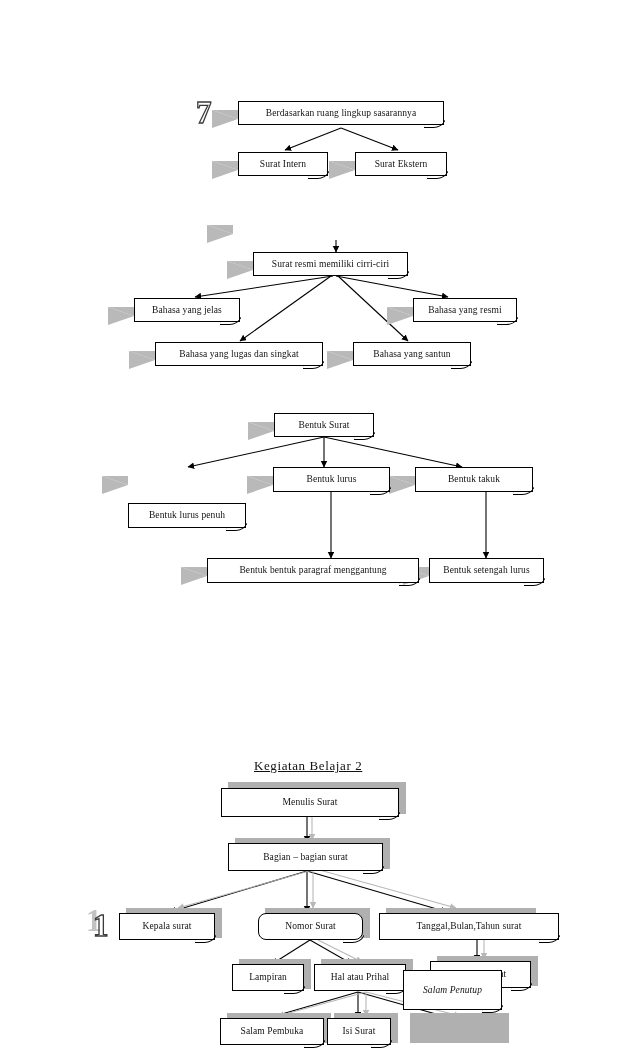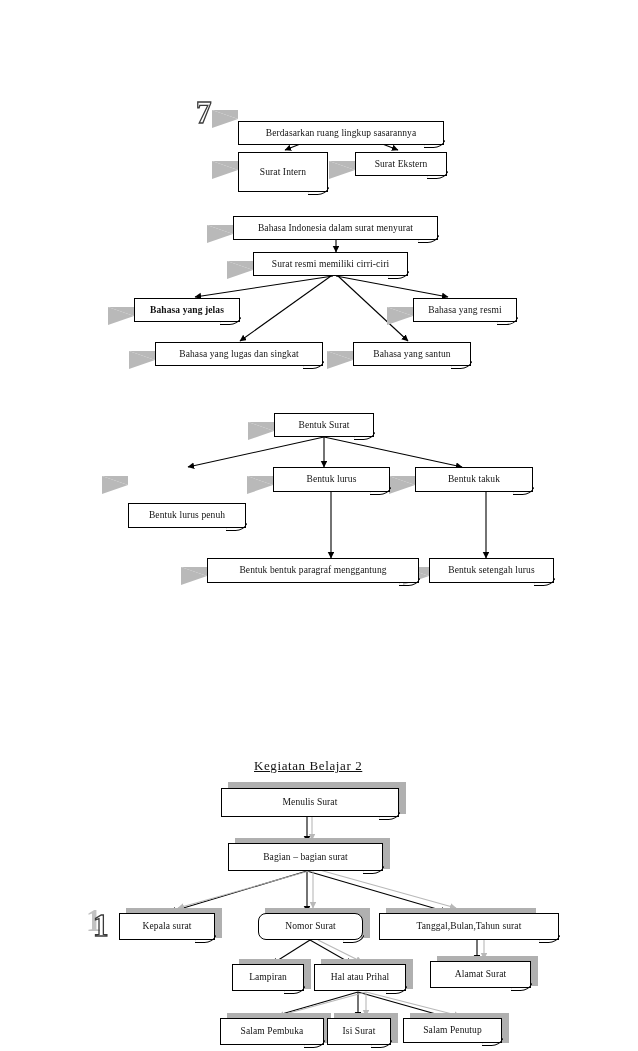--- a/index.html
+++ b/index.html
@@ -153,56 +153,53 @@
 
   <div class="pagenum" style="left:196px;top:97px;">7</div>
   <div class="pagenum ghost" style="left:86px;top:905px;">1</div>
   <div class="pagenum" style="left:93px;top:910px;">1</div>
 
   <div class="heading" style="left:254px;top:758px;">Kegiatan  Belajar  2</div>
 
   <div class="wedge" style="left:212px;top:110px;">
       <i></i>
     </div>
-  <div class="node" style="left:238px;top:101px;width:206px;height:24px;margin-top:20px;">
+  <div class="node" style="left:238px;top:101px;width:206px;height:24px;">
     <span class="lbl">Berdasarkan ruang lingkup  sasarannya</span>
   </div>
 
   <div class="wedge" style="left:212px;top:161px;">
       <i></i>
     </div>
-  <div class="node" style="left:238px;top:152px;width:90px;height:40px;">
+  <div class="node" style="left:238px;top:152px;width:90px;height:24px;">
     <span class="lbl">Surat Intern</span>
   </div>
 
   <div class="wedge" style="left:329px;top:161px;">
       <i></i>
     </div>
   <div class="node" style="left:355px;top:152px;width:92px;height:24px;">
     <span class="lbl">Surat Ekstern</span>
   </div>
 
   <div class="wedge" style="left:207px;top:225px;">
       <i></i>
     </div>
-  <div class="node" style="left:233px;top:216px;width:205px;height:24px;">
-    <span class="lbl">Bahasa Indonesia dalam surat menyurat</span>
-  </div>
 
   <div class="wedge" style="left:227px;top:261px;">
       <i></i>
     </div>
   <div class="node" style="left:253px;top:252px;width:155px;height:24px;">
     <span class="lbl">Surat resmi memiliki  cirri-ciri</span>
   </div>
 
   <div class="wedge" style="left:108px;top:307px;">
       <i></i>
     </div>
-  <div class="node" style="left:134px;top:298px;width:106px;height:24px;font-weight:bold;">
+  <div class="node" style="left:134px;top:298px;width:106px;height:24px;">
     <span class="lbl">Bahasa yang jelas</span>
   </div>
 
   <div class="wedge" style="left:387px;top:307px;">
       <i></i>
     </div>
   <div class="node" style="left:413px;top:298px;width:104px;height:24px;">
     <span class="lbl">Bahasa yang resmi</span>
   </div>
 
@@ -251,21 +248,21 @@
   <div class="wedge" style="left:181px;top:567px;">
       <i></i>
     </div>
   <div class="node" style="left:207px;top:558px;width:212px;height:25px;">
     <span class="lbl">Bentuk bentuk paragraf menggantung</span>
   </div>
 
   <div class="wedge" style="left:403px;top:567px;">
       <i></i>
     </div>
-  <div class="node" style="left:429px;top:558px;width:125px;height:25px;">
+  <div class="node" style="left:429px;top:558px;width:115px;height:25px;">
     <span class="lbl">Bentuk setengah lurus</span>
   </div>
 
   <div class="bshadow" style="left:228px;top:782px;width:178px;height:32px;"></div>
   <div class="node" style="left:221px;top:788px;width:178px;height:29px;">
     <span class="lbl">Menulis  Surat</span>
   </div>
 
   <div class="bshadow" style="left:235px;top:838px;width:155px;height:31px;"></div>
   <div class="node" style="left:228px;top:843px;width:155px;height:28px;">
@@ -306,17 +303,17 @@
   <div class="node" style="left:220px;top:1018px;width:104px;height:27px;">
     <span class="lbl">Salam Pembuka</span>
   </div>
 
   <div class="bshadow" style="left:334px;top:1013px;width:64px;height:30px;"></div>
   <div class="node" style="left:327px;top:1018px;width:64px;height:27px;">
     <span class="lbl">Isi Surat</span>
   </div>
 
   <div class="bshadow" style="left:410px;top:1013px;width:99px;height:30px;"></div>
-  <div class="node" style="left:403px;top:1018px;width:99px;height:25px;">
+  <div class="node" style="left:403px;top:970px;width:99px;height:40px;font-style:italic;">
     <span class="lbl">Salam Penutup</span>
   </div>
 
 </div>
 
 </body></html>

